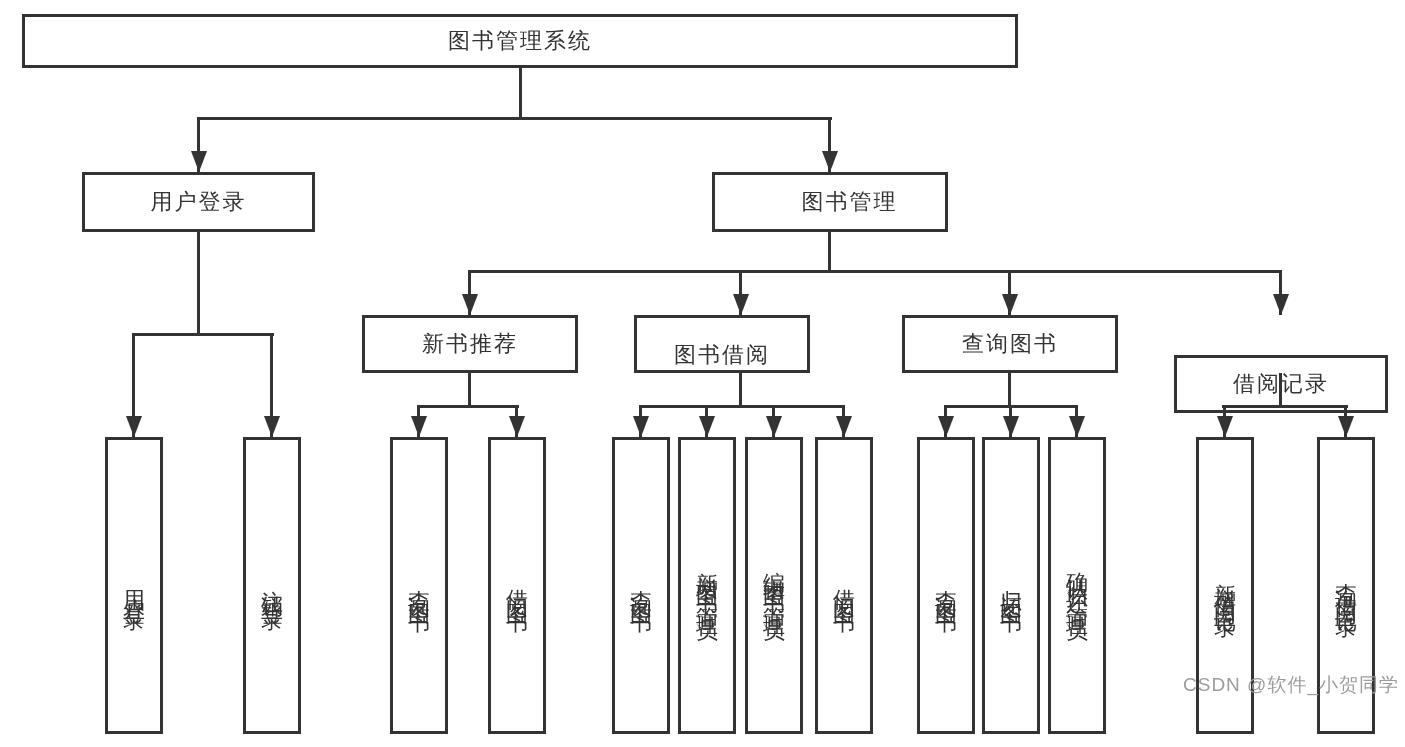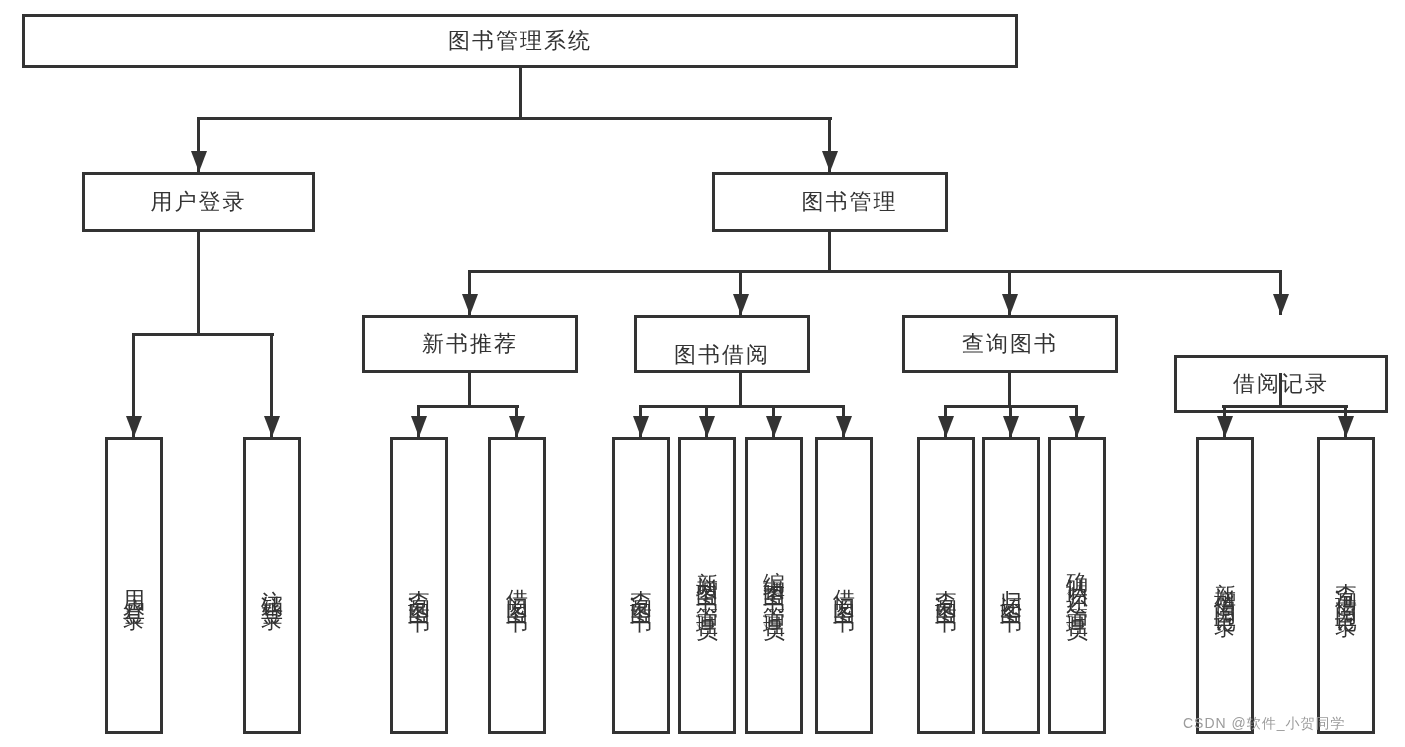--- a/index.html
+++ b/index.html
@@ -136,22 +136,22 @@
   .c4d-h  { left: 1222px; top: 405px; width: 126px; }
   .c4d-s1 { left: 1223px; top: 405px; height: 32px; }
   .c4d-s2 { left: 1344px; top: 405px; height: 32px; }
   .c4d-a1 { left: 1217px; top: 416px; }
   .c4d-a2 { left: 1338px; top: 416px; }
 
   
   .watermark {
     position: absolute;
     left: 1183px;
-    top: 715px;
-    font-size: 14px;
+    top: 672px;
+    font-size: 19px;
     color: #9c9c9c;
     letter-spacing: 1px;
     white-space: nowrap;
   }
 </style>
 </head>
 <body>
 
 <div class="canvas">
 

